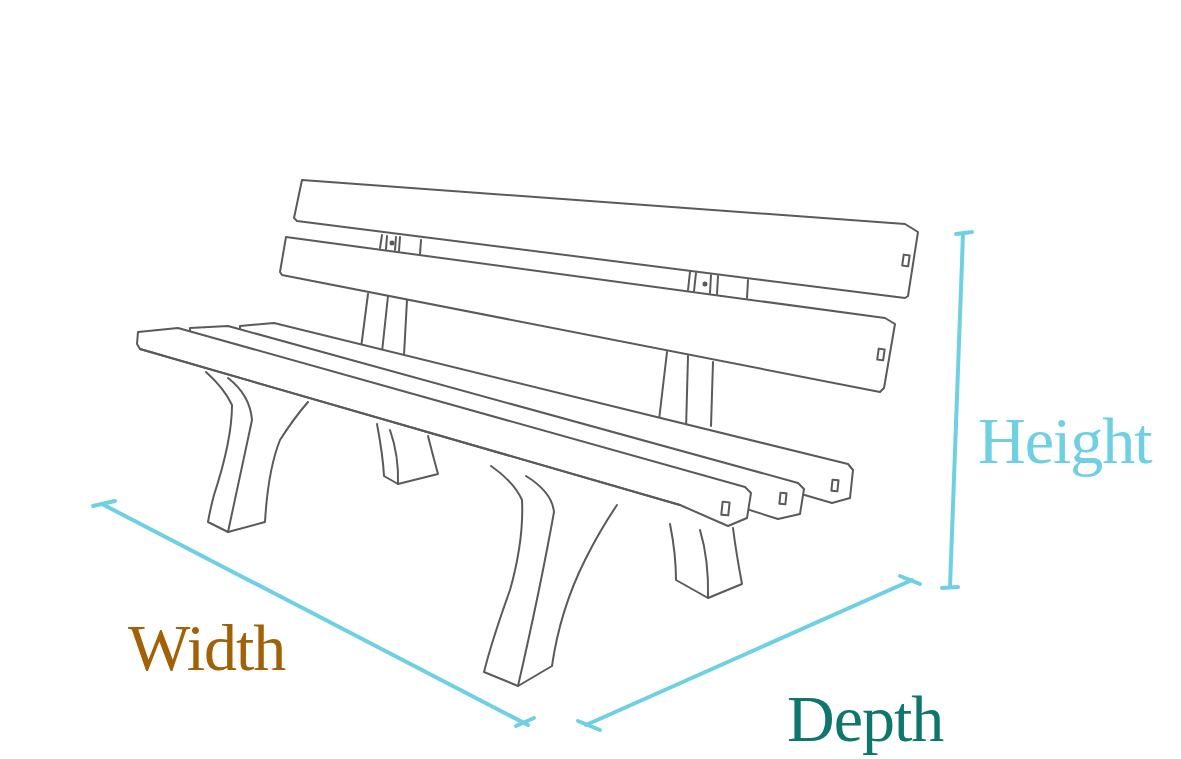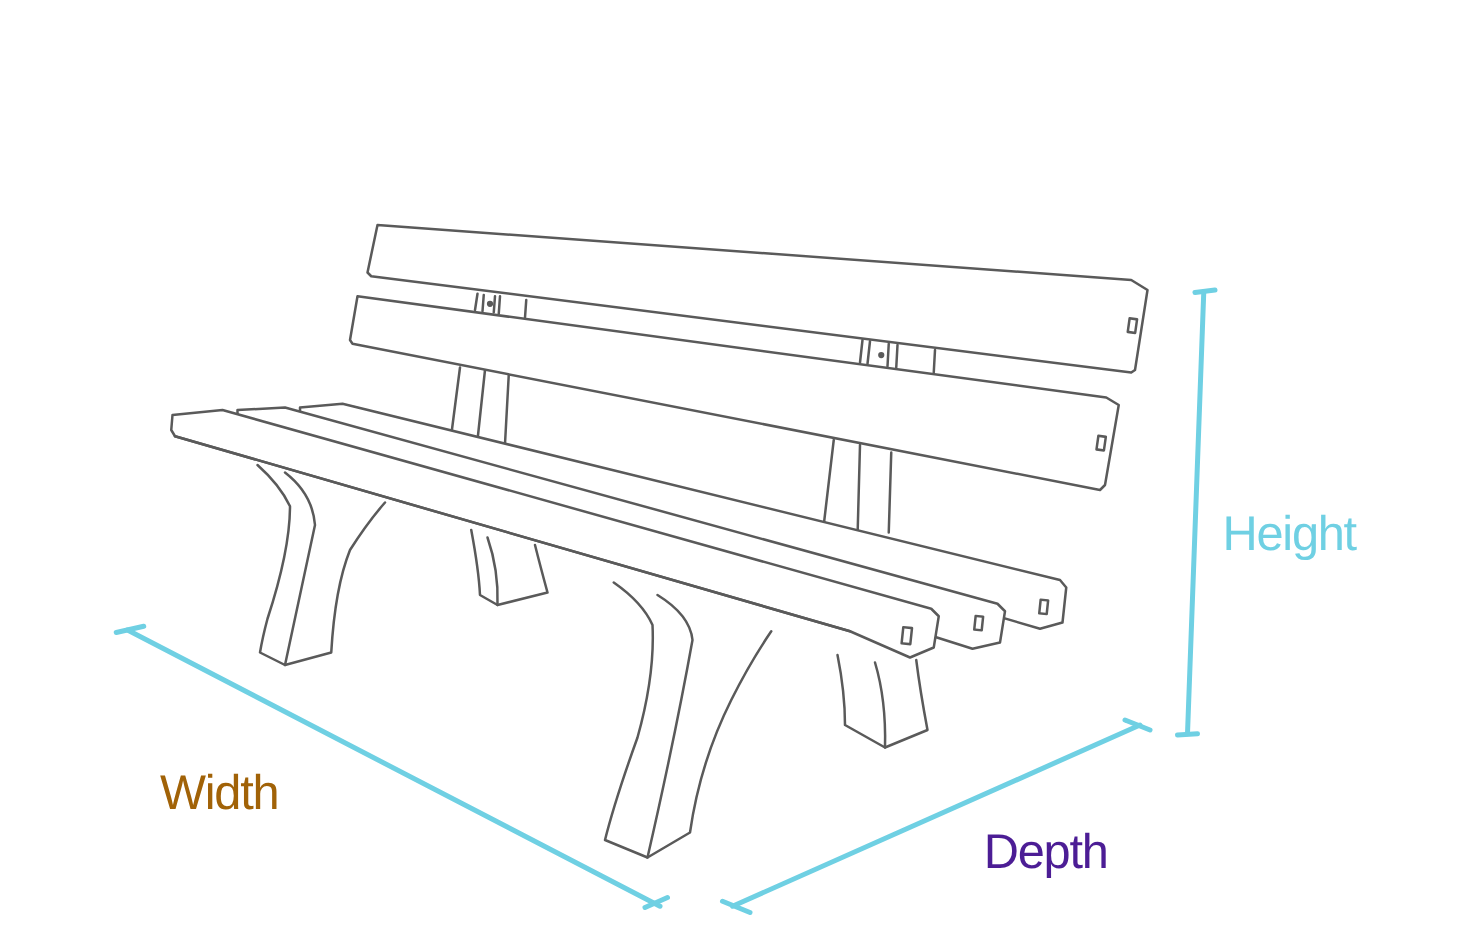--- a/index.html
+++ b/index.html
@@ -1,22 +1,22 @@
 <!DOCTYPE html>
 <html><head>
   <meta charset="utf-8">
   <style>
     html, body { margin: 0; padding: 0; background: #ffffff; }
     body { width: 1181px; height: 759px; position: relative; overflow: hidden; }
     .diagram { position: absolute; left: 0; top: 0; width: 1181px; height: 759px; }
     .diagram svg { position: absolute; left: 0; top: 0; }
     .label {
       position: absolute;
-      font-family: Liberation Sans, sans-serif;
-      font-size: 39px;
+      font-family: Liberation Serif, serif;
+      font-size: 66px;
       line-height: 1;
       letter-spacing: -1px;
       white-space: nowrap;
     }
     .lbl-width { left: 128px; top: 615px; }
     .lbl-depth { left: 787px; top: 662px; }
     .lbl-height { left: 978px; top: 408px; }
   </style>
 </head>
 <body>
@@ -95,15 +95,15 @@
       <line x1="900" y1="576" x2="920" y2="584"></line>
     </g>
     <g stroke="#6fd0e3" stroke-width="4" fill="none">
       <line x1="963" y1="234" x2="950" y2="587"></line>
       <line x1="956" y1="234" x2="972" y2="232"></line>
       <line x1="942" y1="588" x2="958" y2="587"></line>
     </g>
   </svg>
 
   <div class="label lbl-width" style="color: #a16207;">Width</div>
-  <div class="label lbl-depth" style="color: #4c1d95;">Depth</div>
+  <div class="label lbl-depth" style="color: #0f766e; margin-top: 24px;">Depth</div>
   <div class="label lbl-height" style="color: rgb(111, 208, 227);">Height</div>
 </div>
 
 </body></html>

